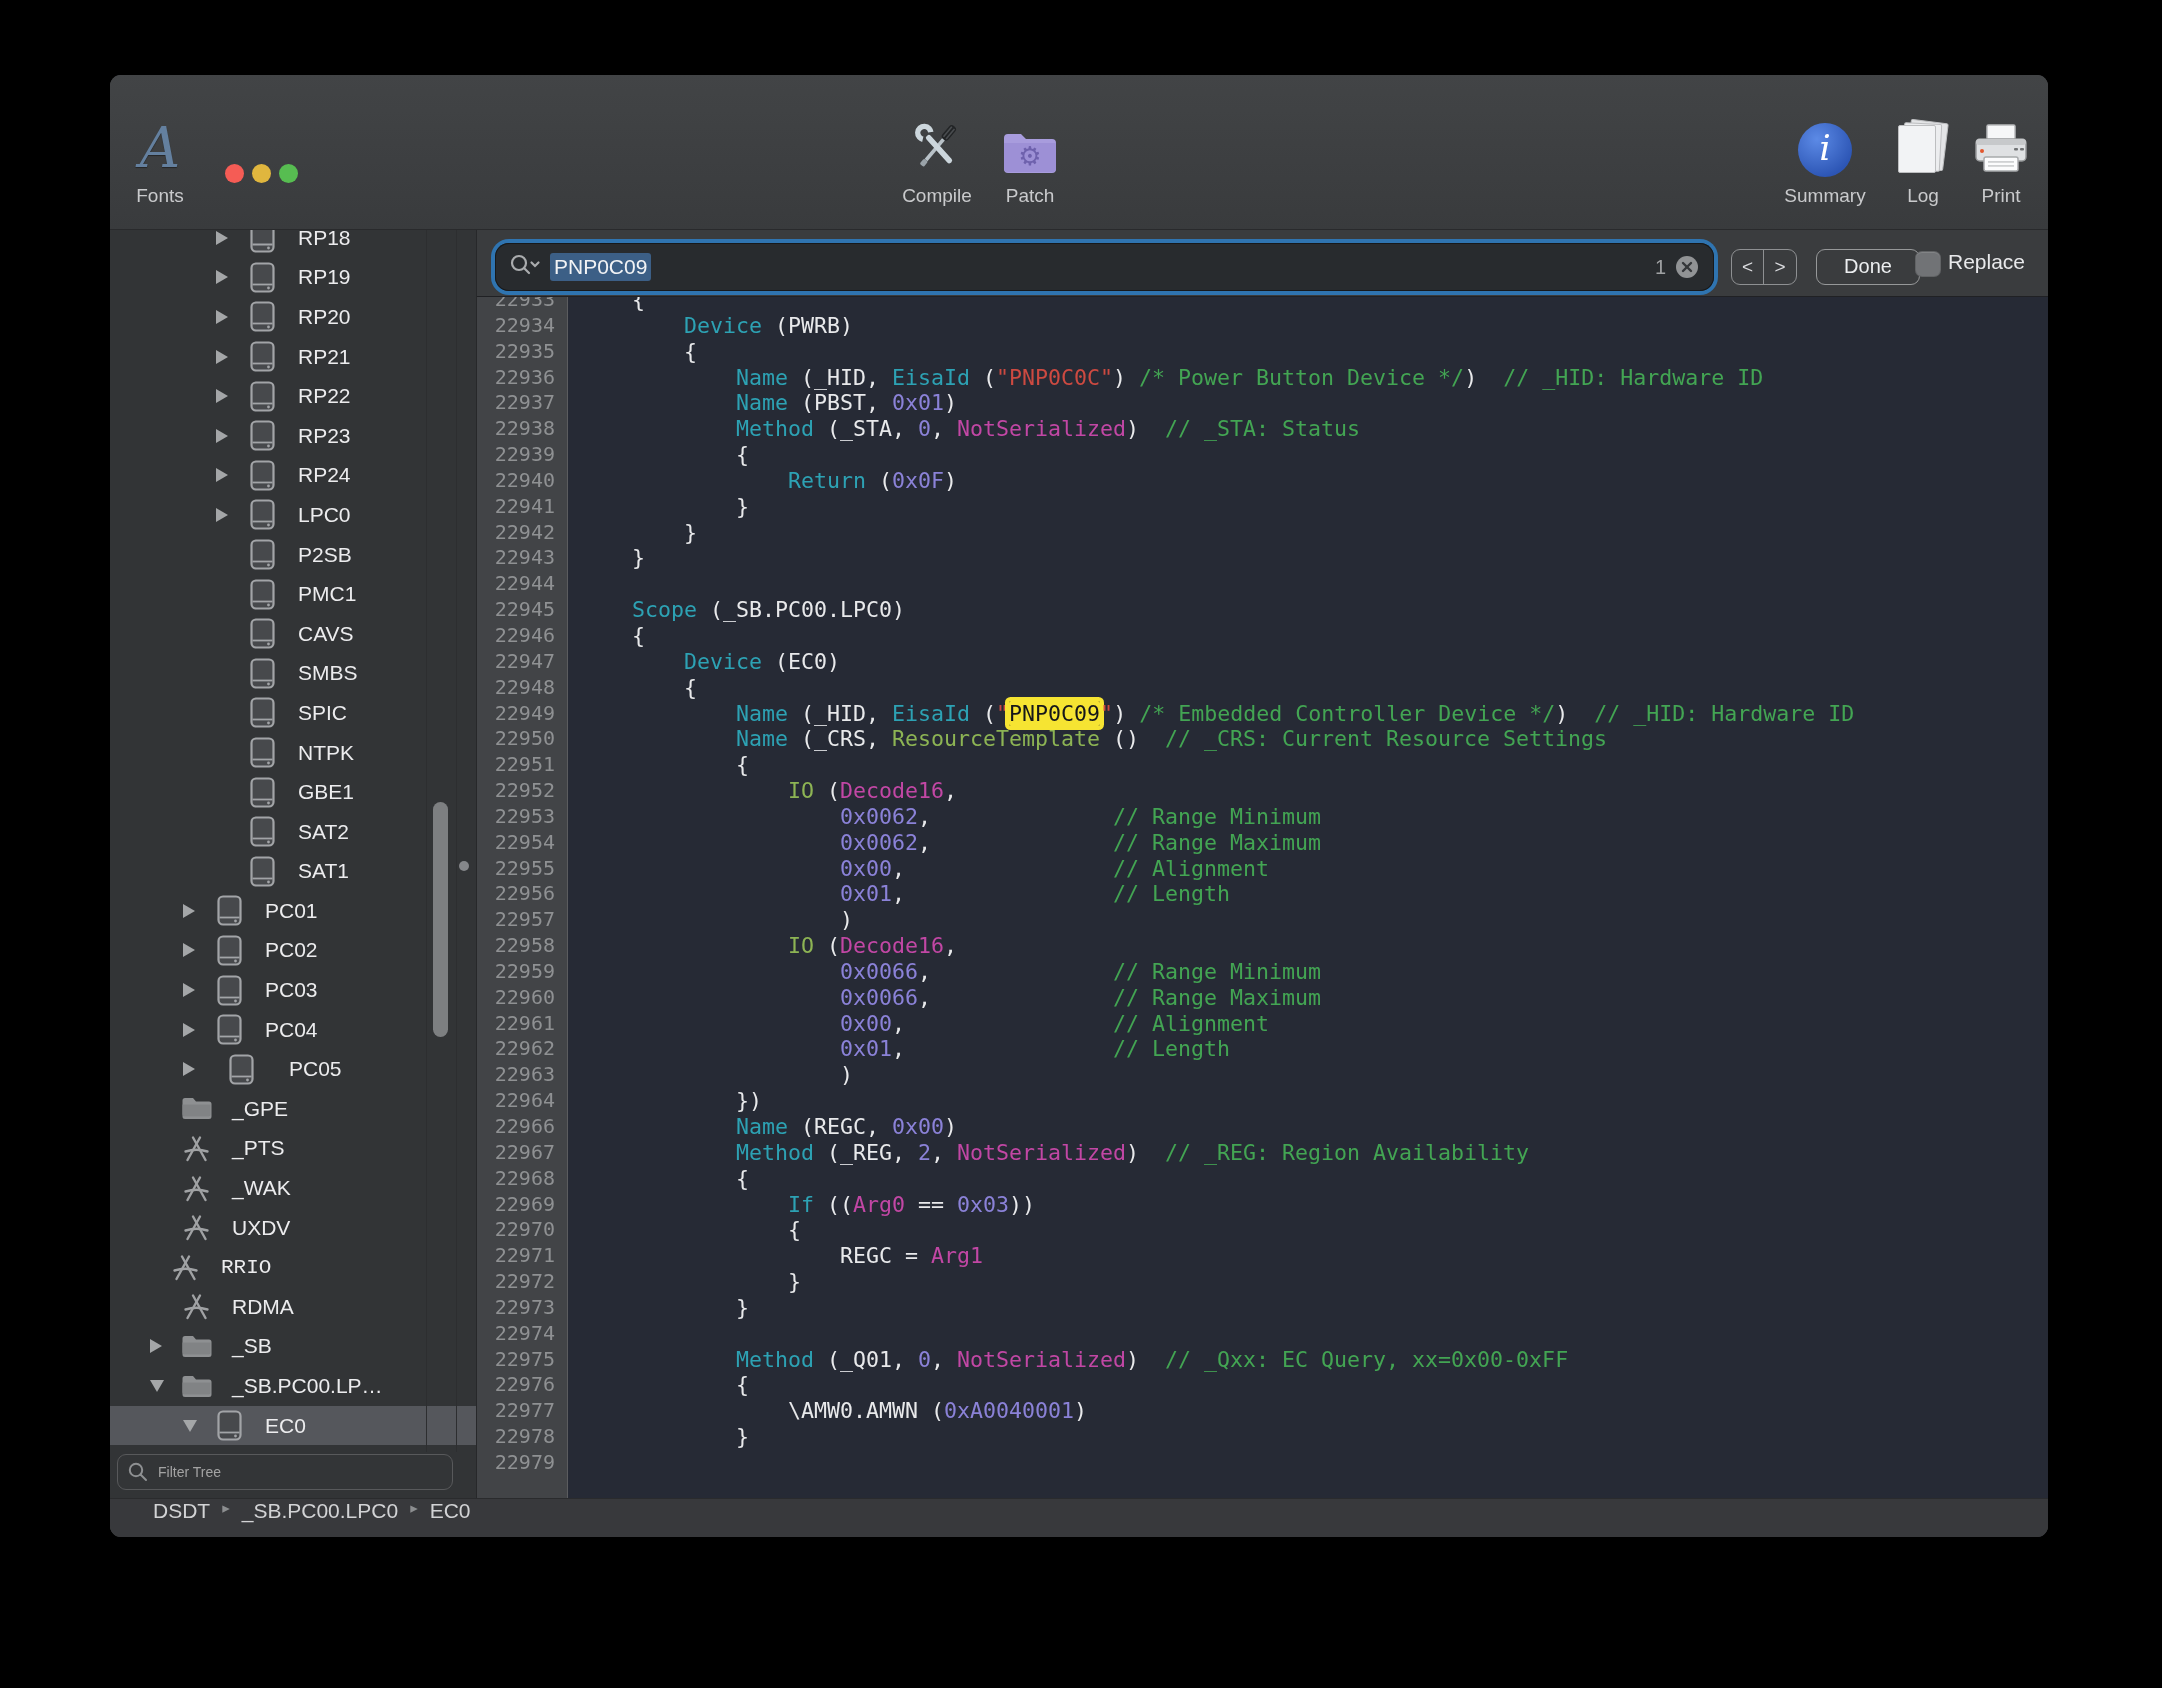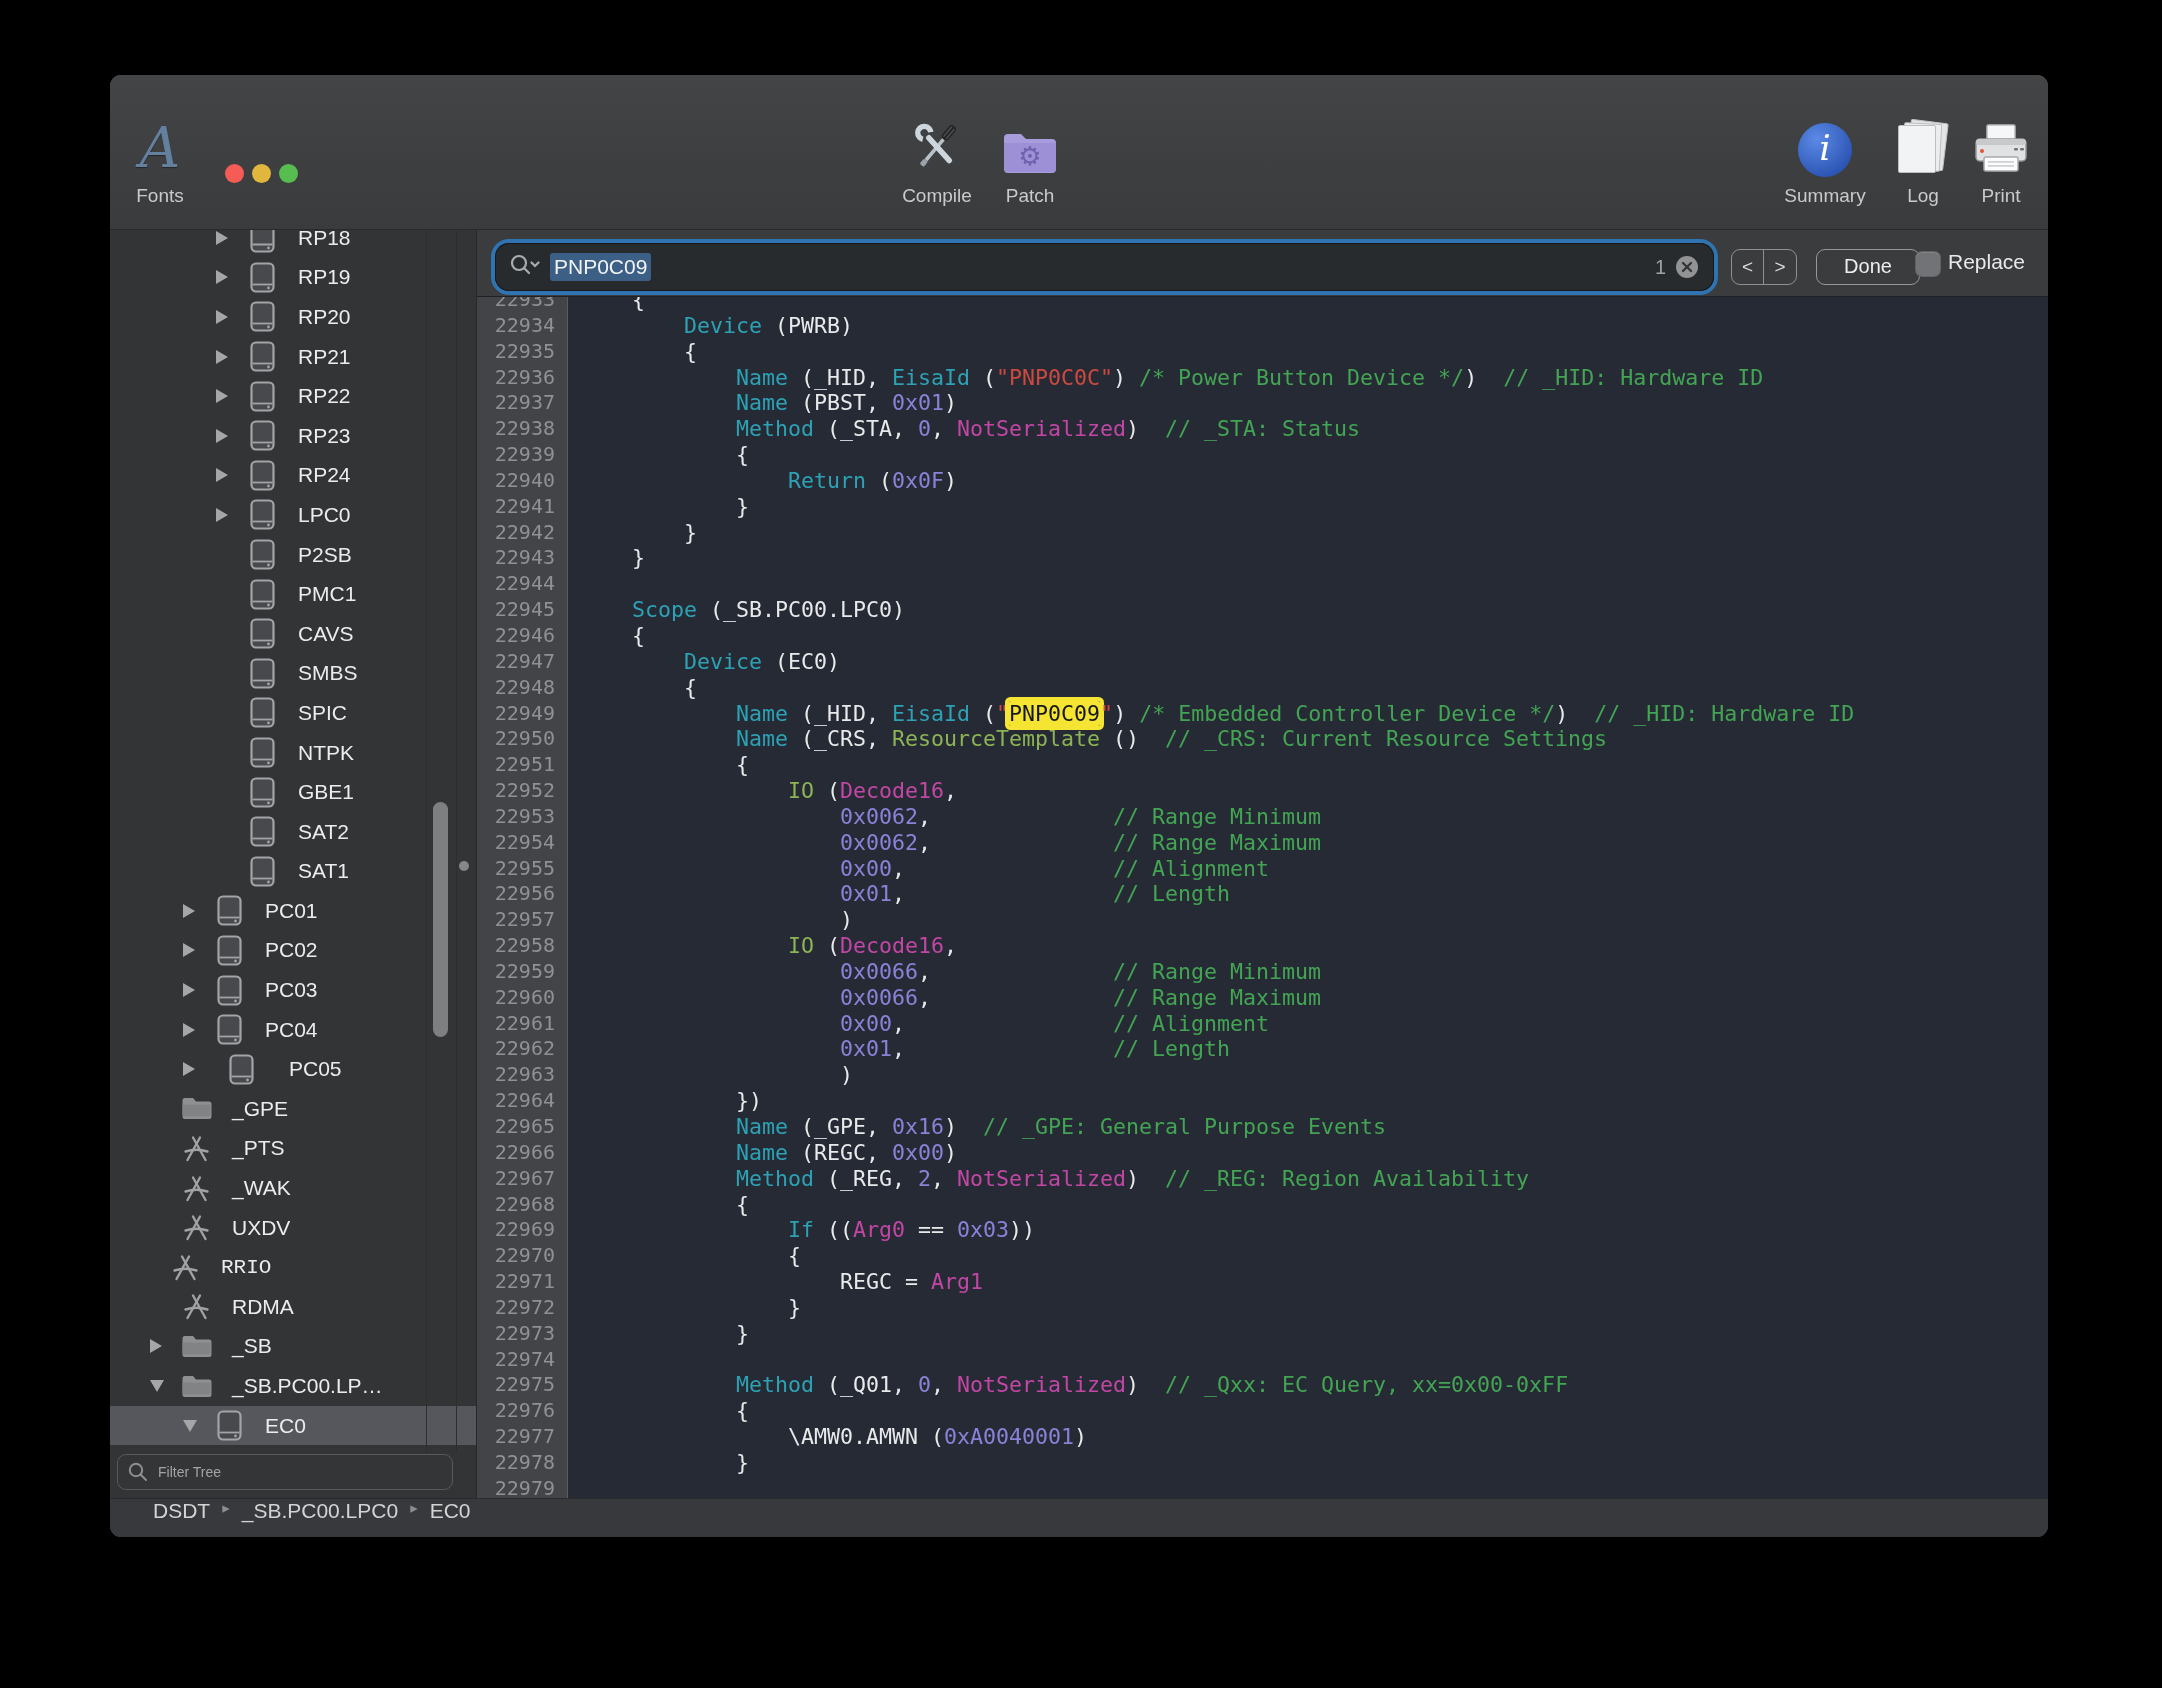--- a/index.html
+++ b/index.html
@@ -612,21 +612,20 @@
         <div class="cl"><span class="ln">22955</span><span class="lc"><span class="tk-p">                    </span><span class="tk-n">0x00</span><span class="tk-p">,                </span><span class="tk-c">// Alignment</span></span></div>
         <div class="cl"><span class="ln">22956</span><span class="lc"><span class="tk-p">                    </span><span class="tk-n">0x01</span><span class="tk-p">,                </span><span class="tk-c">// Length</span></span></div>
         <div class="cl"><span class="ln">22957</span><span class="lc"><span class="tk-p">                    )</span></span></div>
         <div class="cl"><span class="ln">22958</span><span class="lc"><span class="tk-p">                </span><span class="tk-r">IO</span><span class="tk-p"> (</span><span class="tk-m">Decode16</span><span class="tk-p">,</span></span></div>
         <div class="cl"><span class="ln">22959</span><span class="lc"><span class="tk-p">                    </span><span class="tk-n">0x0066</span><span class="tk-p">,              </span><span class="tk-c">// Range Minimum</span></span></div>
         <div class="cl"><span class="ln">22960</span><span class="lc"><span class="tk-p">                    </span><span class="tk-n">0x0066</span><span class="tk-p">,              </span><span class="tk-c">// Range Maximum</span></span></div>
         <div class="cl"><span class="ln">22961</span><span class="lc"><span class="tk-p">                    </span><span class="tk-n">0x00</span><span class="tk-p">,                </span><span class="tk-c">// Alignment</span></span></div>
         <div class="cl"><span class="ln">22962</span><span class="lc"><span class="tk-p">                    </span><span class="tk-n">0x01</span><span class="tk-p">,                </span><span class="tk-c">// Length</span></span></div>
         <div class="cl"><span class="ln">22963</span><span class="lc"><span class="tk-p">                    )</span></span></div>
         <div class="cl"><span class="ln">22964</span><span class="lc"><span class="tk-p">            })</span></span></div>
-        <div class="cl"><span class="ln">22965</span><span class="lc"><span class="tk-p">            </span><span class="tk-k">Name</span><span class="tk-p"> (_GPE, </span><span class="tk-n">0x16</span><span class="tk-p">)  </span><span class="tk-c">// _GPE: General Purpose Events</span></span></div>
         <div class="cl"><span class="ln">22966</span><span class="lc"><span class="tk-p">            </span><span class="tk-k">Name</span><span class="tk-p"> (REGC, </span><span class="tk-n">0x00</span><span class="tk-p">)</span></span></div>
         <div class="cl"><span class="ln">22967</span><span class="lc"><span class="tk-p">            </span><span class="tk-k">Method</span><span class="tk-p"> (_REG, </span><span class="tk-n">2</span><span class="tk-p">, </span><span class="tk-m">NotSerialized</span><span class="tk-p">)  </span><span class="tk-c">// _REG: Region Availability</span></span></div>
         <div class="cl"><span class="ln">22968</span><span class="lc"><span class="tk-p">            {</span></span></div>
         <div class="cl"><span class="ln">22969</span><span class="lc"><span class="tk-p">                </span><span class="tk-k">If</span><span class="tk-p"> ((</span><span class="tk-m">Arg0</span><span class="tk-p"> == </span><span class="tk-n">0x03</span><span class="tk-p">))</span></span></div>
         <div class="cl"><span class="ln">22970</span><span class="lc"><span class="tk-p">                {</span></span></div>
         <div class="cl"><span class="ln">22971</span><span class="lc"><span class="tk-p">                    REGC = </span><span class="tk-m">Arg1</span></span></div>
         <div class="cl"><span class="ln">22972</span><span class="lc"><span class="tk-p">                }</span></span></div>
         <div class="cl"><span class="ln">22973</span><span class="lc"><span class="tk-p">            }</span></span></div>
         <div class="cl"><span class="ln">22974</span><span class="lc">&nbsp;</span></div>
         <div class="cl"><span class="ln">22975</span><span class="lc"><span class="tk-p">            </span><span class="tk-k">Method</span><span class="tk-p"> (_Q01, </span><span class="tk-n">0</span><span class="tk-p">, </span><span class="tk-m">NotSerialized</span><span class="tk-p">)  </span><span class="tk-c">// _Qxx: EC Query, xx=0x00-0xFF</span></span></div>

